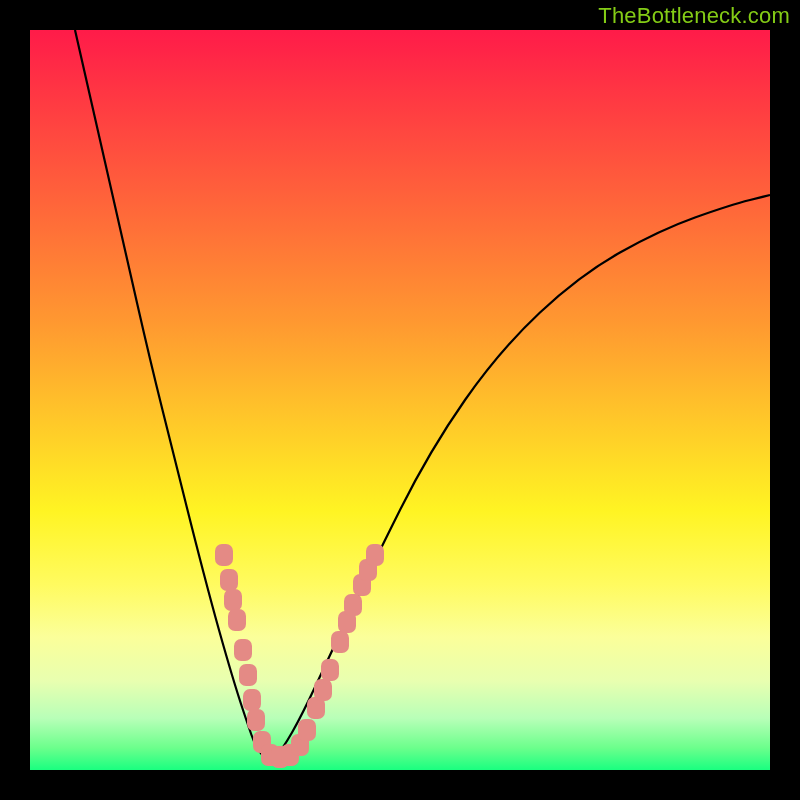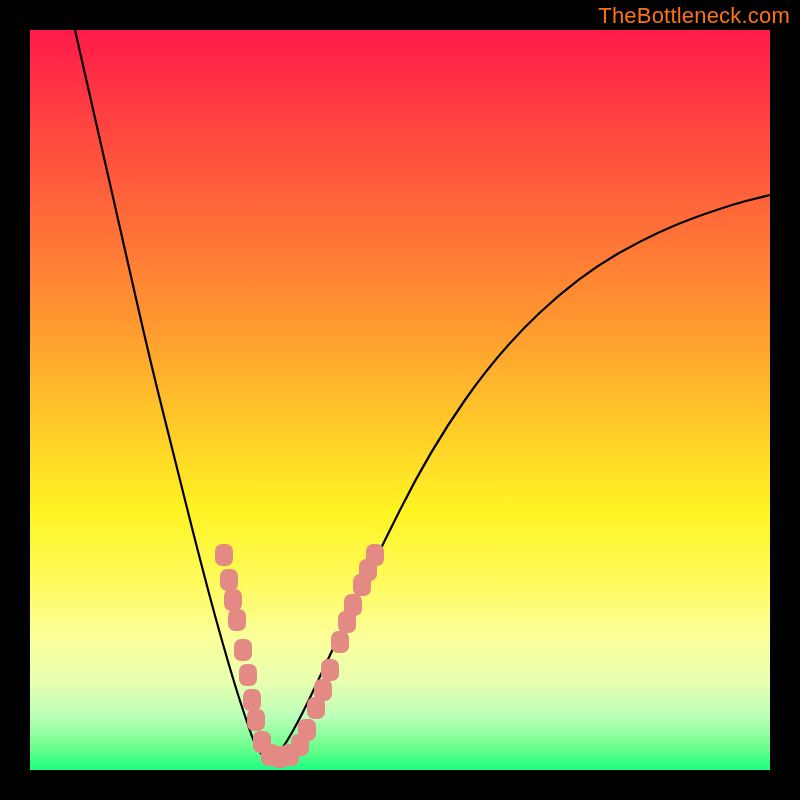--- a/index.html
+++ b/index.html
@@ -28,21 +28,21 @@
       #fbff9a 82%,
       #e8ffb0 88%,
       #b8ffb8 93%,
       #6cff8c 97%,
       #1aff80 100%);
   }
   .attribution {
     position: absolute;
     top: 3px;
     right: 10px;
-    color: #f97316;
+    color: #84cc16;
     font-size: 22px;
     font-weight: 500;
     letter-spacing: 0.2px;
   }
   svg.curve {
     position: absolute;
     left: 30px;
     top: 30px;
     width: 740px;
     height: 740px;

